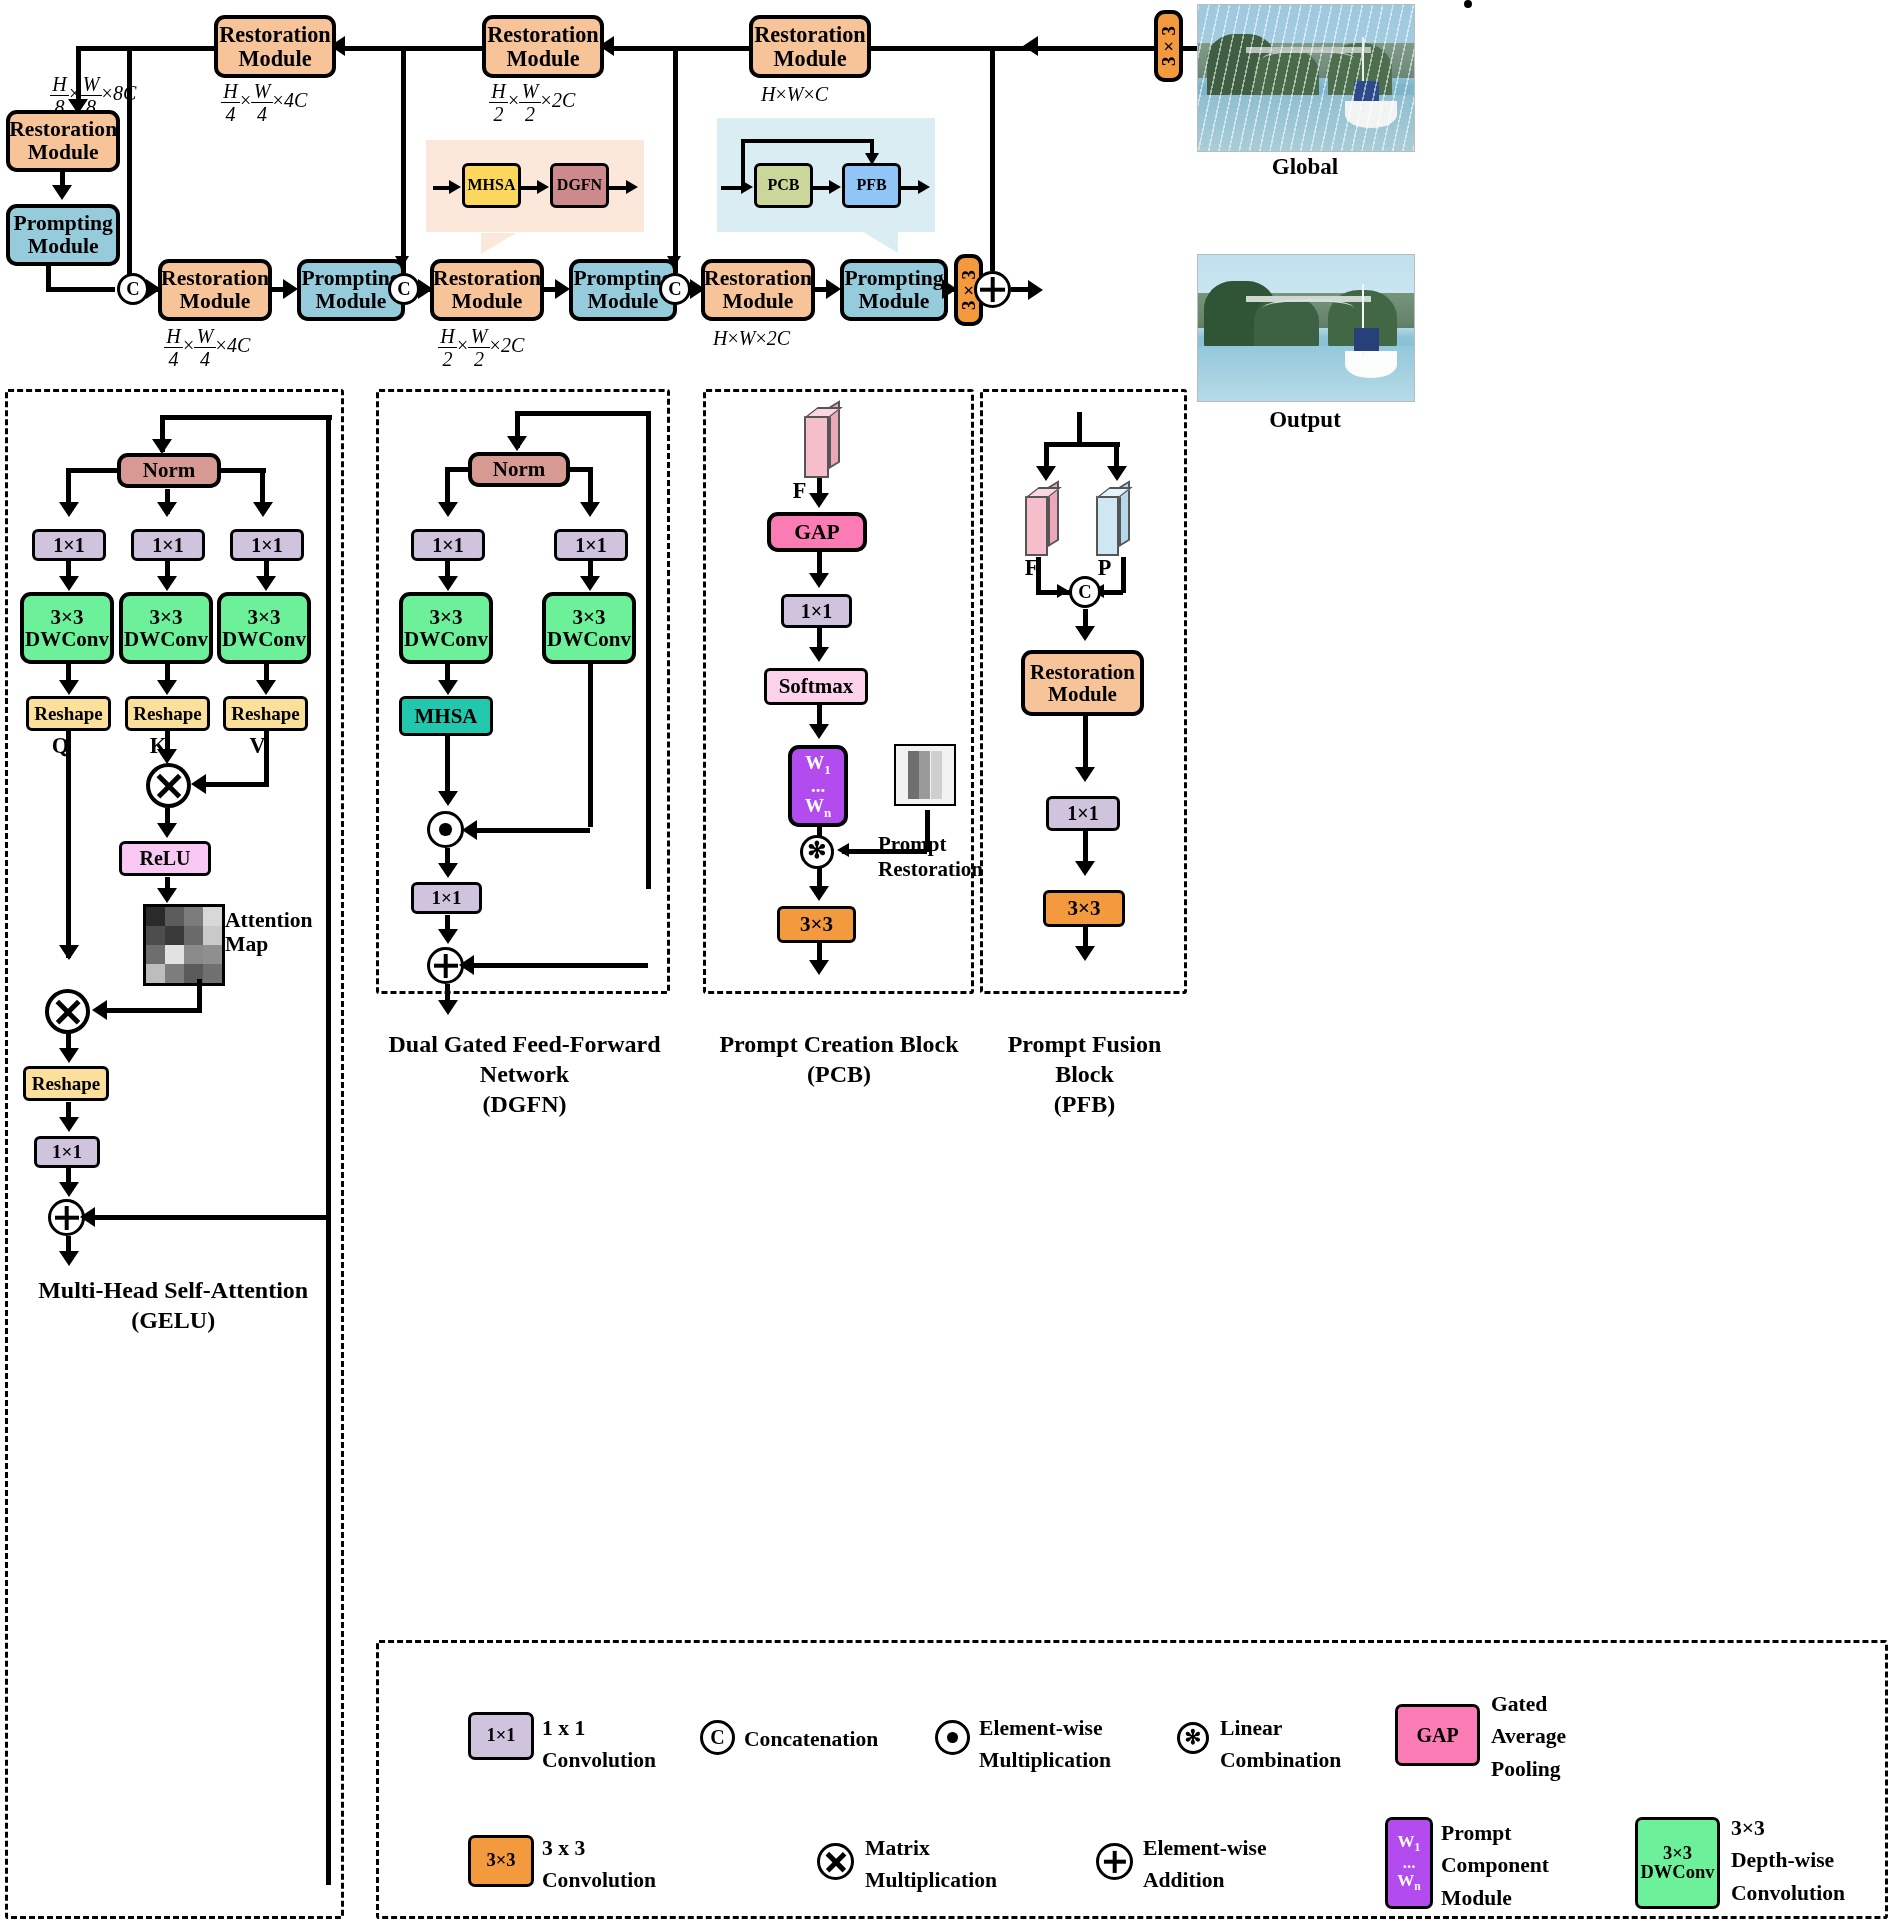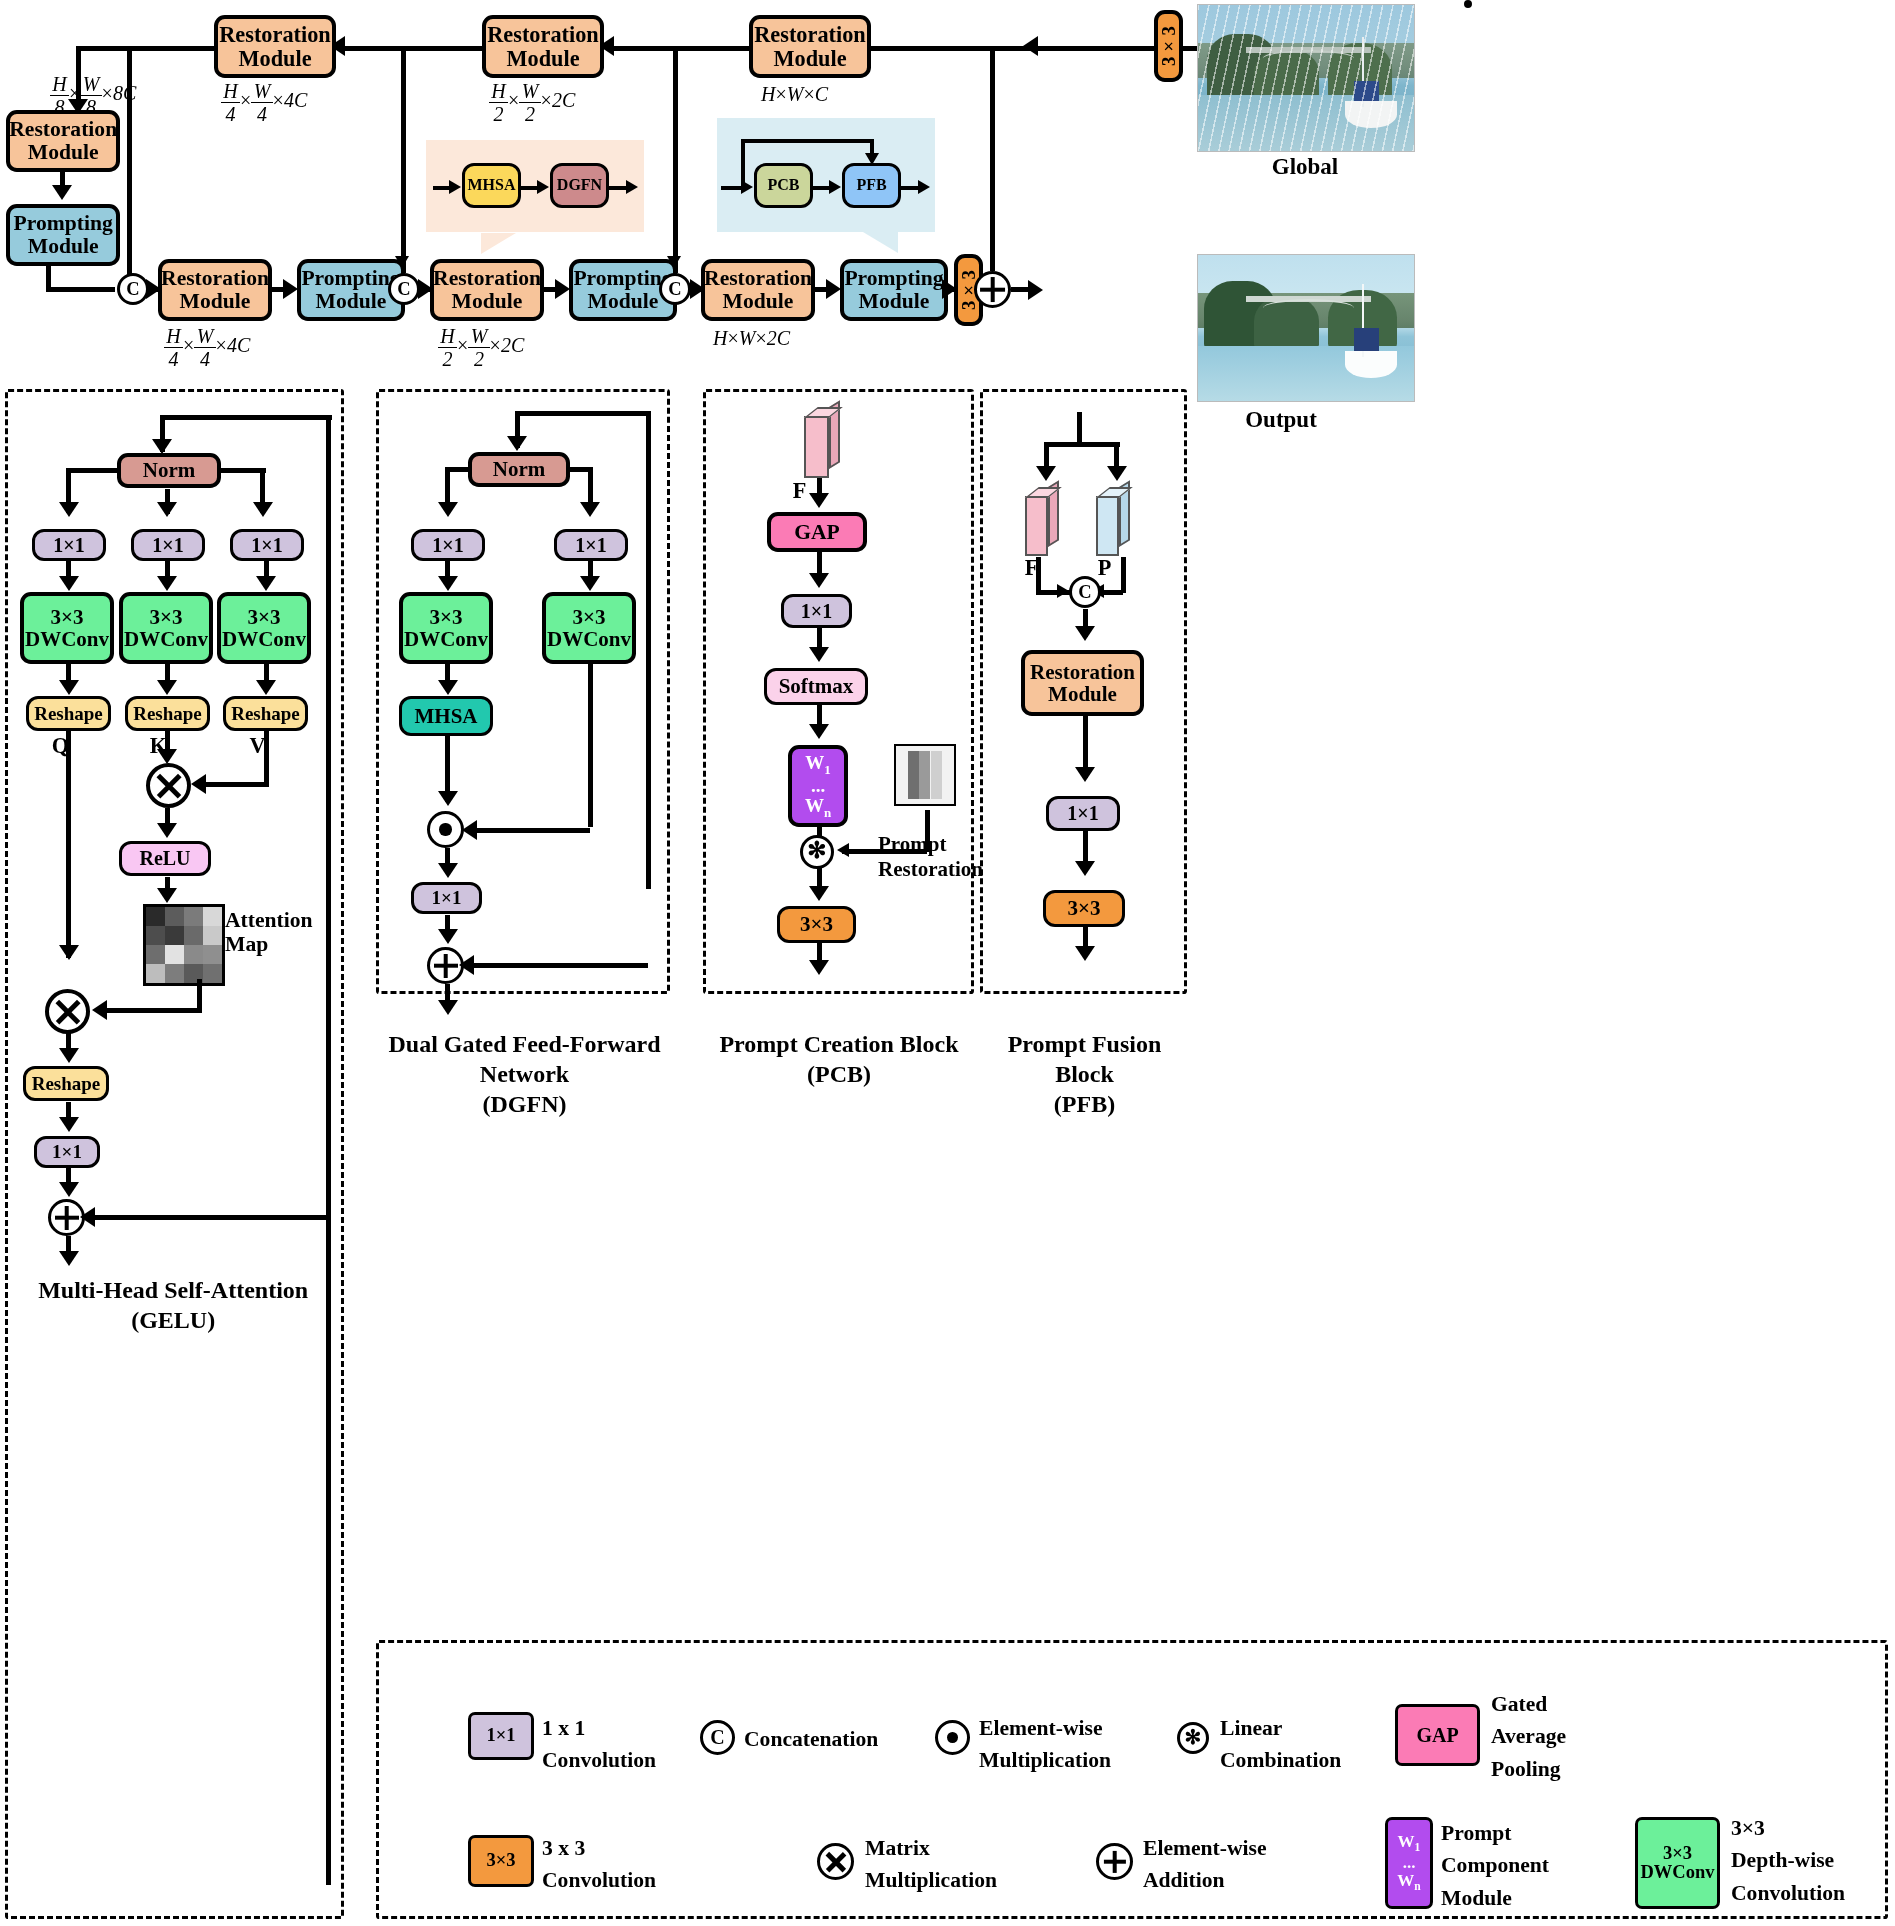--- a/index.html
+++ b/index.html
@@ -6,21 +6,21 @@
   body{width:1896px;height:1926px;position:relative;
        font-family:"Liberation Serif",serif;color:#000;overflow:hidden;}
 
   .abs{position:absolute;}
 
   
   .blk{position:absolute;box-sizing:border-box;border:4.6px solid #000;
        border-radius:10.8px;display:flex;flex-direction:column;
        align-items:center;justify-content:center;text-align:center;
        font-weight:bold;line-height:1.05;}
-  .blk.sm{border-width:3.9px;border-radius:12px;}
+  .blk.sm{border-width:3.9px;border-radius:6px;}
   .blk.xs{border-width:3.1px;border-radius:7px;}
 
   .rest{background:#F7C49A;}
   .prom{background:#96CBDC;}
   .conv3{background:#F3993E;}
   .conv1{background:#CFC3DD;}
   .dw{background:#6CF09A;}
   .resh{background:#FBE09B;}
   .norm{background:#D79A92;}
   .relu{background:#F9C7F3;}
@@ -278,21 +278,21 @@
   <div style="position:absolute;left:3%;top:18%;width:33%;height:48%;background:#2f5436;border-radius:40% 40% 10% 10%;"></div>
   <div style="position:absolute;left:26%;top:28%;width:30%;height:38%;background:#3d6243;border-radius:45% 45% 12% 12%;"></div>
   <div style="position:absolute;left:60%;top:24%;width:32%;height:42%;background:#416745;border-radius:45% 45% 12% 12%;"></div>
   <div style="position:absolute;left:22%;top:28%;width:58%;height:4%;background:#cfd8d2;"></div>
   <div style="position:absolute;left:30%;top:30%;width:42%;height:11%;border-top:2.3px solid #d8e1db;border-radius:50% 50% 0 0;"></div>
   <div style="position:absolute;left:0;top:62%;width:100%;height:38%;background:linear-gradient(180deg,#93c8dc,#b6dbe6);"></div>
   <div style="position:absolute;left:68%;top:66%;width:24%;height:18%;background:#fbfdfd;border-radius:0 0 60% 60%;"></div>
   <div style="position:absolute;left:76%;top:20%;width:1.5px;height:50%;background:#f3f7f8;"></div>
   <div style="position:absolute;left:72%;top:50%;width:12%;height:16%;background:#27407a;"></div>
 </div>
-<div class="cap" style="left:1173px;top:407px;width:216px;">Output</div>
+<div class="cap" style="left:1197px;top:407px;width:216px;">Output</div>
 
 <div class="callout orange" style="left:426px;top:140px;width:218px;height:92px;"></div>
 <div class="tail" style="left:481px;top:233px;border-left:0 solid transparent;border-right:35px solid transparent;border-top:21.6px solid #FCE8DA;"></div>
 
 <div class="ln h5 abs" style="left:433px;top:186px;width:20px;"></div>
 <div class="ar ar-r s" style="left:449px;top:180px;"></div>
 <div class="blk sm mhsa" style="left:462px;top:163px;width:59px;height:45px;font-size:16px;">
   <span>MHSA</span>
 </div>
 <div class="ln h5 abs" style="left:521px;top:186px;width:19px;"></div>

